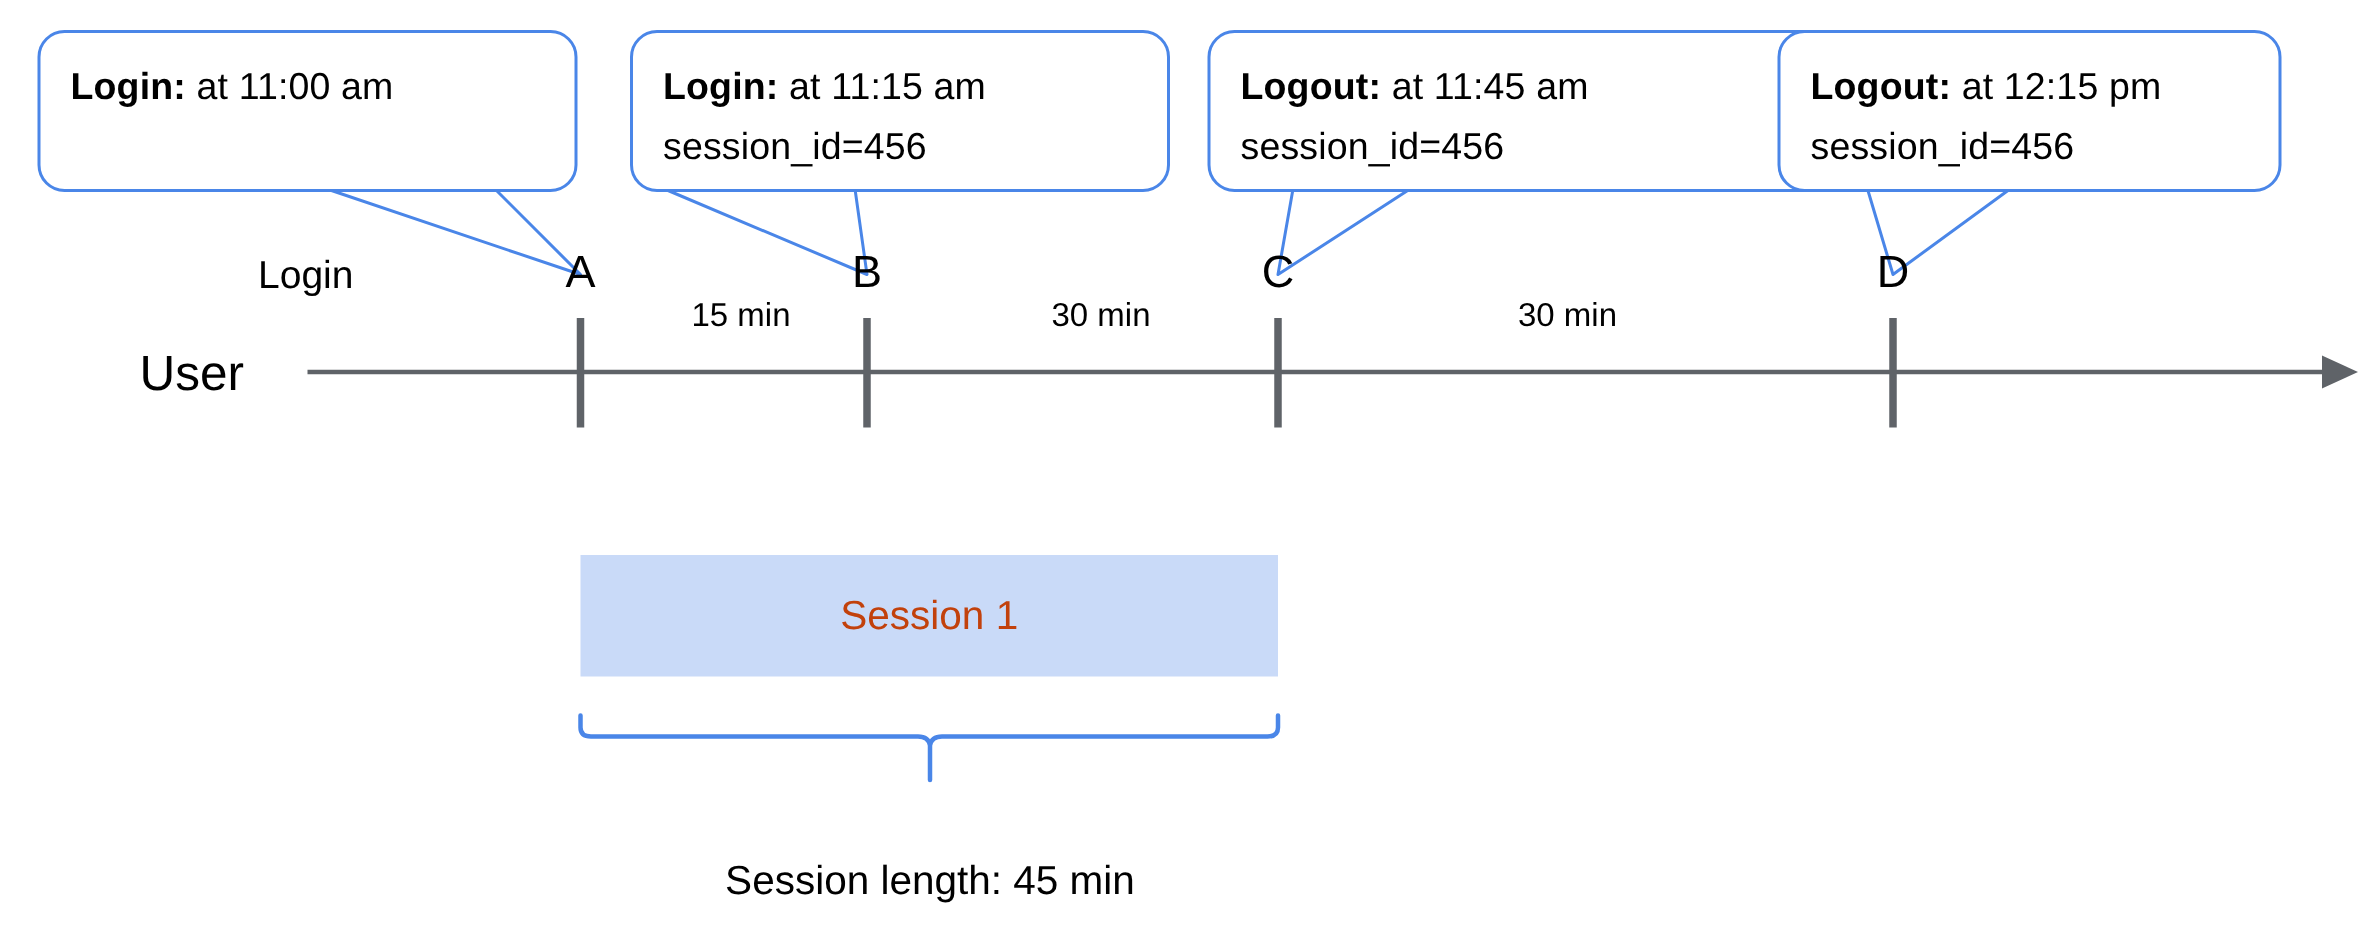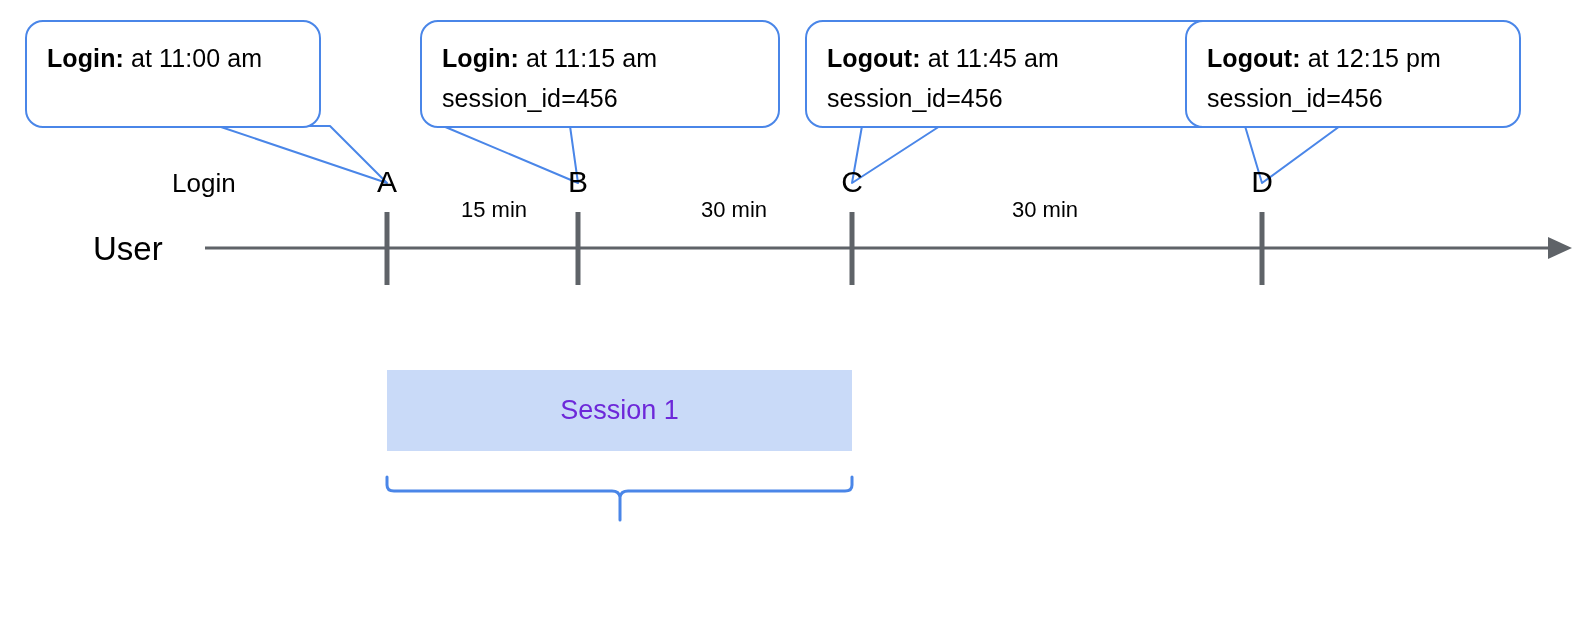--- a/index.html
+++ b/index.html
@@ -87,21 +87,21 @@
     width: 465px;
     height: 81px;
     background: #c9daf8;
     z-index: 2;
     display: flex;
     align-items: center;
     justify-content: center;
   }
   .session-bar-label {
     font-size: 27px;
-    color: #6d28d9;
+    color: #c2410c;
   }
   .session-caption {
     position: absolute;
     left: 620px;
     top: 572px;
     transform: translateX(-50%);
     font-size: 27px;
     white-space: nowrap;
     z-index: 2;
   }
@@ -128,21 +128,21 @@
 
     <path d="M 387 477
              L 387 485 Q 387 491 394 491
              L 612 491 Q 619 491 620 497
              L 620 520
              L 620 497 Q 621 491 628 491
              L 845 491 Q 852 491 852 485
              L 852 477" fill="none" stroke="#4a86e8" stroke-width="3" stroke-linecap="round" stroke-linejoin="round"></path>
   </svg>
 
-  <div class="callout" style="left:25px; top:20px; width:296px; height:108px;">
+  <div class="callout" style="left:25px; top:20px; width:360px; height:108px;">
     <div class="callout-line">
       <b>Login:</b>
       <span>at 11:00 am</span>
     </div>
   </div>
 
   <div class="callout" style="left:420px; top:20px; width:360px; height:108px;">
     <div class="callout-line">
       <b>Login:</b>
       <span>at 11:15 am</span>
@@ -175,14 +175,15 @@
   <div class="marker-letter" style="left:1262px;">D</div>
 
   <div class="gap-label" style="left:482px;">15 min</div>
   <div class="gap-label" style="left:722px;">30 min</div>
   <div class="gap-label" style="left:1033px;">30 min</div>
 
   <div class="session-bar">
     <span class="session-bar-label">Session 1</span>
   </div>
 
+  <div class="session-caption">Session length: 45 min</div>
 
 </div>
 
 </body></html>

